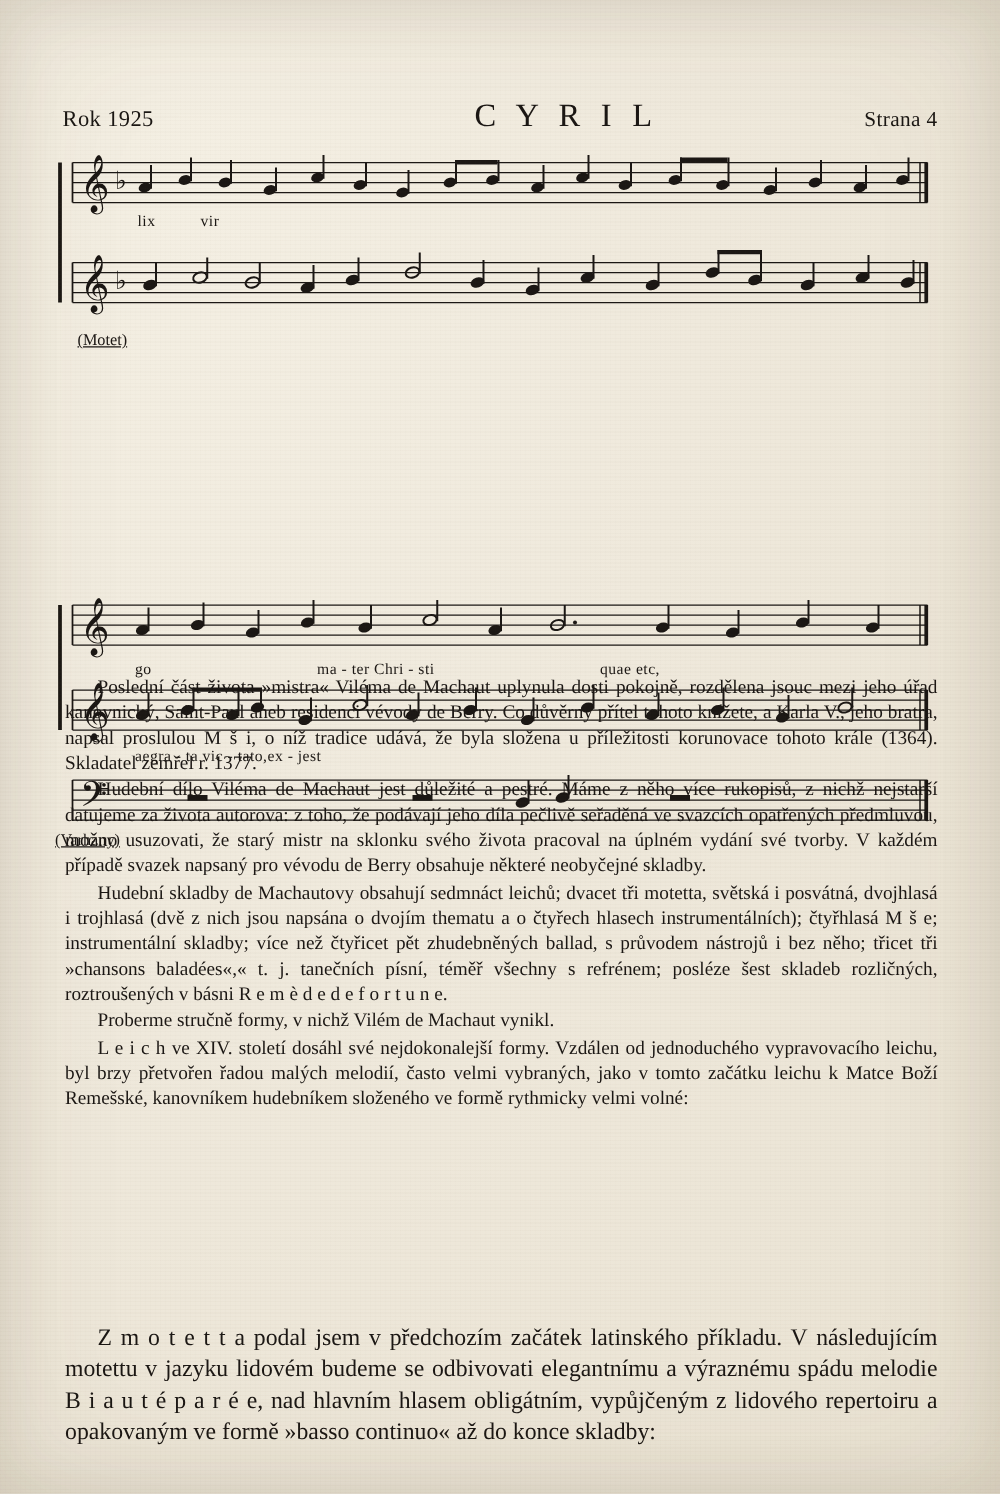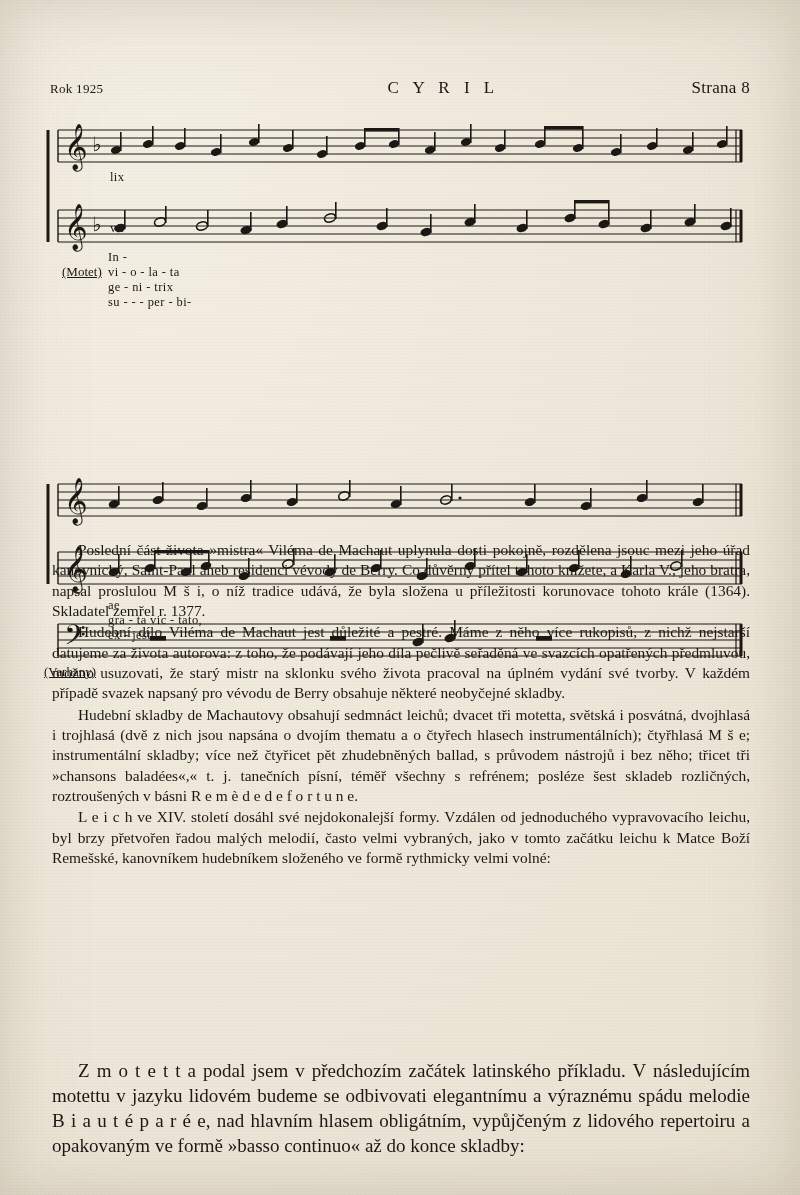--- a/index.html
+++ b/index.html
@@ -43,23 +43,23 @@
   .header {
     position: absolute;
     left: 50px; top: 78px;
     width: 700px;
     display: flex;
     align-items: baseline;
     justify-content: space-between;
     font-size: 17px;
     letter-spacing: .3px;
   }
-  .header .rok { font-size: 13px; }
+  .header .rok { font-size: 18px; }
   .header .title {
-    font-size: 17px;
+    font-size: 26px;
     letter-spacing: 5px;
     font-weight: normal;
     margin-left: 92px;
   }
   .header .strana { font-size: 17px; }
 
   
   .music {
     position: absolute;
     left: 30px;
@@ -67,21 +67,20 @@
   }
   .stave-block { position: relative; }
   .stave-svg { display: block; }
 
   .lyric-row {
     position: absolute;
     display: flex;
     font-size: 12.5px;
     letter-spacing: .4px;
     white-space: nowrap;
-    flex-direction: column;
   }
   .lyric-row span { display: inline-block; }
 
   .paren-label {
     position: absolute;
     font-size: 13px;
     text-decoration: underline;
   }
 
   
@@ -109,21 +108,21 @@
   .lower-text p { margin: 0; text-indent: 26px; }
 </style>
 </head>
 <body>
 
 <div class="page">
 
   <div class="header">
     <div class="rok">Rok 1925</div>
     <div class="title">C Y R I L</div>
-    <div class="strana">Strana 8</div>
+    <div class="strana">Strana 4</div>
   </div>
 
   <div class="music stave-block" style="top:118px; height:160px;">
     <svg class="stave-svg" width="740" height="160" viewBox="0 0 740 160">
       <g stroke="#1b1714" stroke-width="1">
 
         <line x1="28" y1="12" x2="712" y2="12"></line>
         <line x1="28" y1="20" x2="712" y2="20"></line>
         <line x1="28" y1="28" x2="712" y2="28"></line>
         <line x1="28" y1="36" x2="712" y2="36"></line>
@@ -233,26 +232,20 @@
         <line x1="706" y1="92" x2="706" y2="124" stroke-width="1.2"></line>
         <line x1="711" y1="92" x2="711" y2="124" stroke-width="3"></line>
       </g>
     </svg>
 
     <div class="lyric-row" style="top:52px; left:80px; width:620px; justify-content:flex-start; gap:36px;">
       <span>lix</span>
       <span>vir</span>
     </div>
 
-    <div class="lyric-row" style="top:132px; left:78px; width:630px; justify-content:space-between;">
-      <span>In -</span>
-      <span>vi - o - la - ta</span>
-      <span>ge - ni - trix</span>
-      <span>su - - - per - bi-</span>
-    </div>
 
     <div class="paren-label" style="top:146px; left:32px;">(Motet)</div>
   </div>
 
   <div class="music stave-block" style="top:312px; height:215px;">
     <svg class="stave-svg" width="740" height="215" viewBox="0 0 740 215">
       <g stroke="#1b1714" stroke-width="1">
         <line x1="28" y1="12" x2="712" y2="12"></line>
         <line x1="28" y1="20" x2="712" y2="20"></line>
         <line x1="28" y1="28" x2="712" y2="28"></line>
@@ -354,34 +347,40 @@
       <g stroke="#1b1714">
         <line x1="706" y1="12" x2="706" y2="44" stroke-width="1.2"></line>
         <line x1="711" y1="12" x2="711" y2="44" stroke-width="3"></line>
         <line x1="706" y1="80" x2="706" y2="112" stroke-width="1.2"></line>
         <line x1="711" y1="80" x2="711" y2="112" stroke-width="3"></line>
         <line x1="706" y1="152" x2="706" y2="184" stroke-width="1.2"></line>
         <line x1="711" y1="152" x2="711" y2="184" stroke-width="3"></line>
       </g>
     </svg>
 
+    <div class="lyric-row" style="top:56px; left:78px; width:420px; justify-content:space-between;">
+      <span>go</span>
+      <span>ma - ter Chri - sti</span>
+      <span>quae etc,</span>
+    </div>
 
     <div class="lyric-row" style="top:126px; left:78px; width:390px; justify-content:flex-start;">
       <span>ae</span>
       <span>gra - ta vic - tato,</span>
       <span>ex - jest</span>
     </div>
 
     <div class="paren-label" style="top:192px; left:14px;text-align:center;">(Varhany)</div>
   </div>
 
   <div class="body-text" style="top:540px;">
     <p>Poslední část života »mistra« Viléma de Machaut uplynula dosti pokojně, rozdělena jsouc mezi jeho úřad kanovnický, Saint-Paul aneb residenci vévody de Berry. Co důvěrný přítel tohoto knížete, a Karla V., jeho bratra, napsal proslulou M š i, o níž tradice udává, že byla složena u příležitosti korunovace tohoto krále (1364). Skladatel zemřel r. 1377.</p>
     <p>Hudební dílo Viléma de Machaut jest důležité a pestré. Máme z něho více rukopisů, z nichž nejstarší datujeme za života autorova: z toho, že podávají jeho díla pečlivě seřaděná ve svazcích opatřených předmluvou, možno usuzovati, že starý mistr na sklonku svého života pracoval na úplném vydání své tvorby. V každém případě svazek napsaný pro vévodu de Berry obsahuje některé neobyčejné skladby.</p>
     <p>Hudební skladby de Machautovy obsahují sedmnáct leichů; dvacet tři motetta, světská i posvátná, dvojhlasá i trojhlasá (dvě z nich jsou napsána o dvojím thematu a o čtyřech hlasech instrumentálních); čtyřhlasá M š e; instrumentální skladby; více než čtyřicet pět zhudebněných ballad, s průvodem nástrojů i bez něho; třicet tři »chansons baladées«,« t. j. tanečních písní, téměř všechny s refrénem; posléze šest skladeb rozličných, roztroušených v básni R e m è d e d e f o r t u n e.</p>
+    <p>Proberme stručně formy, v nichž Vilém de Machaut vynikl.</p>
     <p>L e i c h ve XIV. století dosáhl své nejdokonalejší formy. Vzdálen od jednoduchého vypravovacího leichu, byl brzy přetvořen řadou malých melodií, často velmi vybraných, jako v tomto začátku leichu k Matce Boží Remešské, kanovníkem hudebníkem složeného ve formě rythmicky velmi volné:</p>
   </div>
 
   <div class="lower-text" style="top:1058px;">
     <p>Z m o t e t t a podal jsem v předchozím začátek latinského příkladu. V následujícím motettu v jazyku lidovém budeme se odbivovati elegantnímu a výraznému spádu melodie B i a u t é p a r é e, nad hlavním hlasem obligátním, vypůjčeným z lidového repertoiru a opakovaným ve formě »basso continuo« až do konce skladby:</p>
   </div>
 
   <div class="grain"></div>
   <div class="edge-shadow"></div>
 </div>

